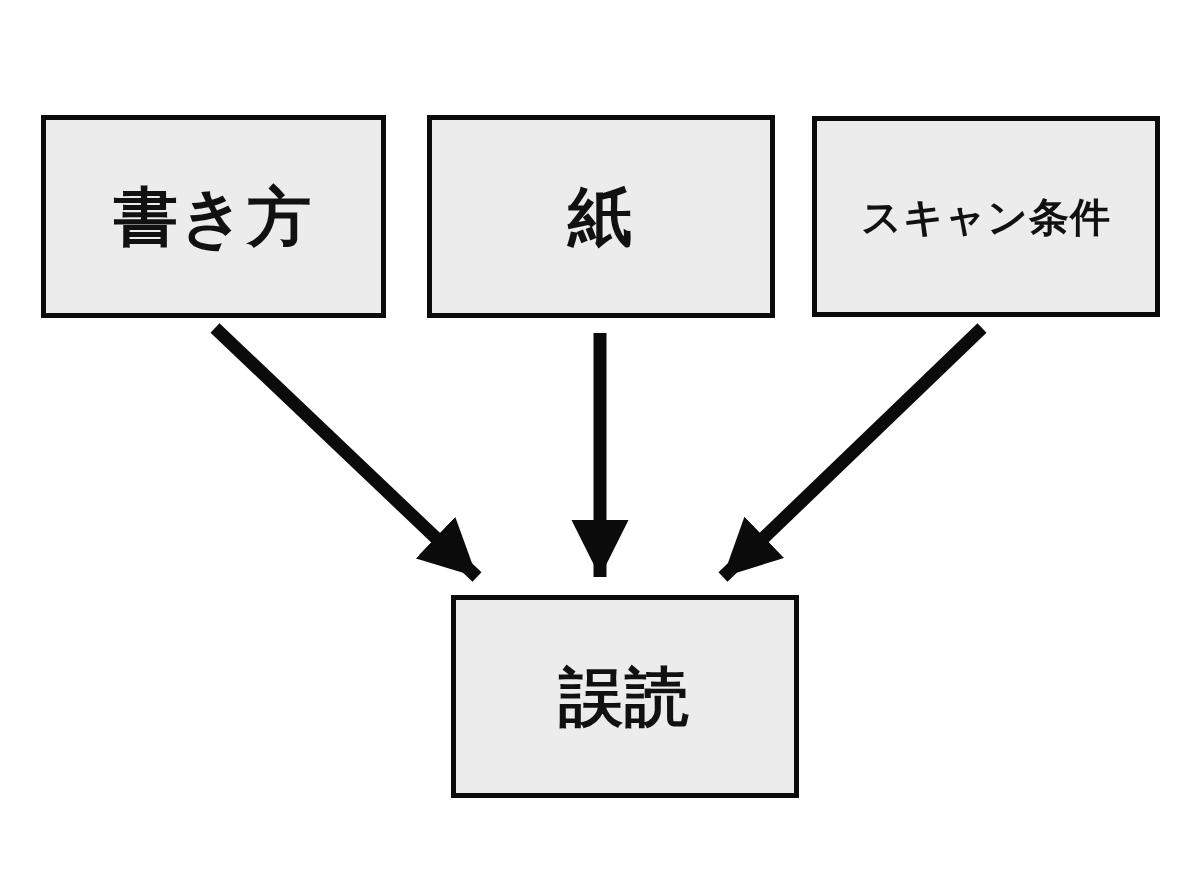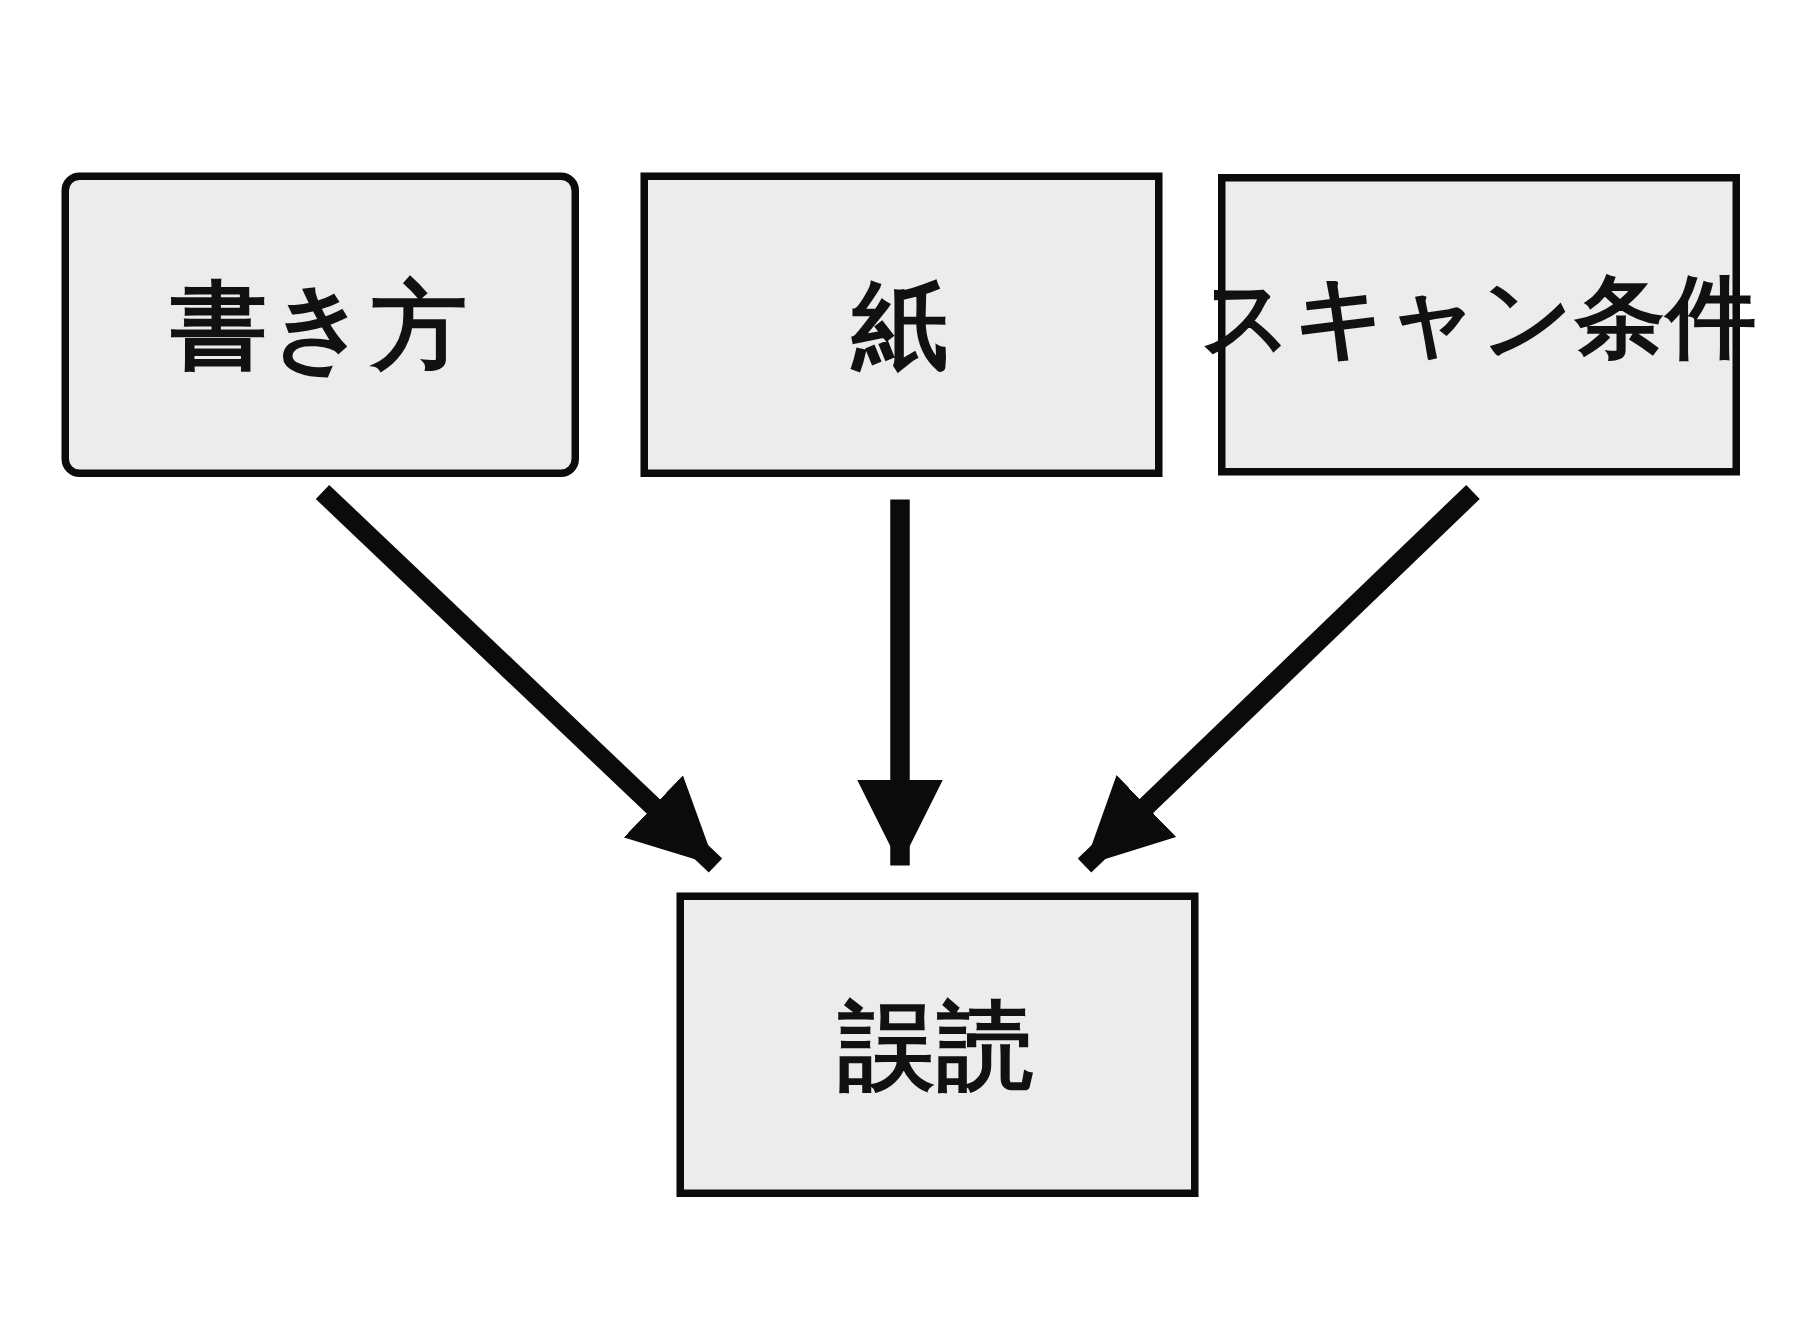--- a/index.html
+++ b/index.html
@@ -32,25 +32,25 @@
     justify-content: center;
   }
   .node-label {
     font-weight: bold;
     color: #111111;
     font-size: 64px;
     letter-spacing: 2px;
     white-space: nowrap;
     line-height: 1;
   }
-  .node--writing    { left: 41px;  top: 115px; width: 345px; height: 203px; border-radius: 12px; }
+  .node--writing    { left: 41px;  top: 115px; width: 345px; height: 203px; }
   .node--paper      { left: 427px; top: 115px; width: 348px; height: 203px; }
   .node--scan       { left: 812px; top: 116px; width: 348px; height: 201px; }
   .node--misreading { left: 427px; top: 595px; width: 348px; height: 203px; margin-left: 24px; }
-  .node--scan .node-label { font-size: 60px; letter-spacing: 1px; font-family: Liberation Mono, monospace; }
+  .node--scan .node-label { font-size: 40px; letter-spacing: 1px; }
   .arrow-line {
     stroke: #0b0b0b;
     stroke-width: 13;
     stroke-linecap: butt;
   }
 </style>
 </head>
 <body>
 
 <div class="canvas">

